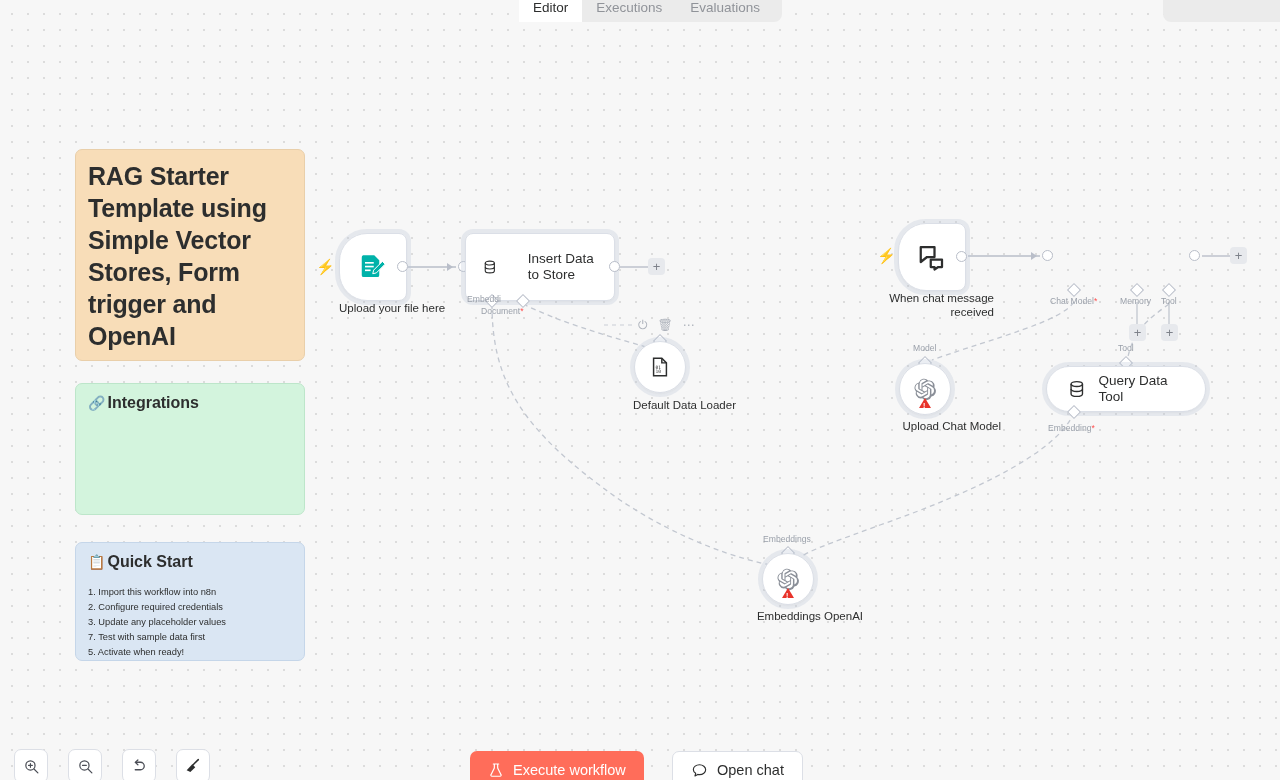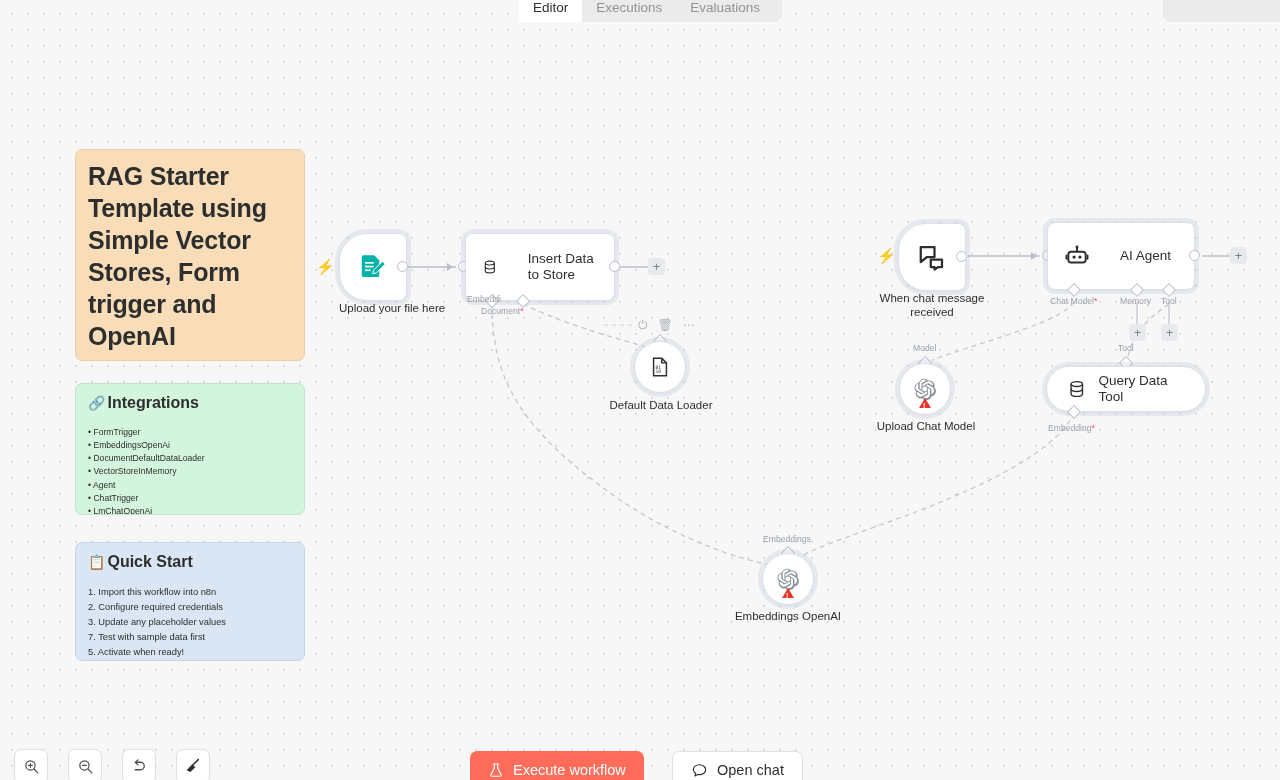--- a/index.html
+++ b/index.html
@@ -153,21 +153,21 @@
   .node-title {
     font-size: 13.5px;
     color: #2d2e2e;
     line-height: 1.18;
   }
 
   .node-label {
     position: absolute;
     font-size: 11.5px;
     color: #2d2e2e;
-    text-align: center;
+    text-align: right;
     line-height: 1.2;
     white-space: nowrap;
   }
   .node-label.wrap { white-space: normal; }
 
   
   .port {
     position: absolute;
     width: 11px; height: 11px;
     border-radius: 50%;
@@ -312,29 +312,20 @@
   <div class="sticky sticky-peach" style="left:75px; top:149px; width:230px; height:212px;">
     <div class="sticky-title-xl">RAG Starter Template using Simple Vector Stores, Form trigger and OpenAI</div>
 
   </div>
 
   <div class="sticky sticky-green" style="left:75px; top:383px; width:230px; height:132px;">
     <div class="sticky-h">
       <span class="emoji">🔗</span>
       <span>Integrations</span>
     </div>
-    <ul class="sticky-list">
-      <li>FormTrigger</li>
-      <li>EmbeddingsOpenAi</li>
-      <li>DocumentDefaultDataLoader</li>
-      <li>VectorStoreInMemory</li>
-      <li>Agent</li>
-      <li>ChatTrigger</li>
-      <li>LmChatOpenAi</li>
-    </ul>
   </div>
 
   <div class="sticky sticky-blue" style="left:75px; top:542px; width:230px; height:119px;">
     <div class="sticky-h">
       <span class="emoji">📋</span>
       <span>Quick Start</span>
     </div>
     <ul class="sticky-ol">
       <li>1. Import this workflow into n8n</li>
       <li>2. Configure required credentials</li>
@@ -395,31 +386,20 @@
     <svg width="30" height="30" viewBox="0 0 24 24">
       <path d="M3 4h11v8H8l-5 4z" fill="none" stroke="#2d2e2e" stroke-width="1.8" stroke-linejoin="round"></path>
       <path d="M11 14h9v6h-3l-3 2v-2h-3z" fill="none" stroke="#2d2e2e" stroke-width="1.8" stroke-linejoin="round"></path>
     </svg>
   </div>
   <div class="port" style="left:956px; top:251px;"></div>
   <div class="node-label wrap" style="left:870px; top:292px; width:124px;">When chat message received</div>
 
   <div class="port-arrow" style="left:1031px; top:252px;"></div>
   <div class="port" style="left:1042px; top:250px;"></div>
-  <div class="node node-rect" style="left:1047px; top:222px; width:148px;">
-    <svg width="26" height="26" viewBox="0 0 24 24">
-      <rect x="4" y="8" width="16" height="10" rx="2.6" fill="none" stroke="#2d2e2e" stroke-width="1.8"></rect>
-      <circle cx="9.3" cy="13" r="1.5" fill="#2d2e2e"></circle>
-      <circle cx="14.7" cy="13" r="1.5" fill="#2d2e2e"></circle>
-      <path d="M12 4.5v3.5" stroke="#2d2e2e" stroke-width="1.8"></path>
-      <circle cx="12" cy="3.6" r="1.3" fill="#2d2e2e"></circle>
-      <path d="M2.3 11.5v3M21.7 11.5v3" stroke="#2d2e2e" stroke-width="1.8" stroke-linecap="round"></path>
-    </svg>
-    <div class="node-title">AI Agent</div>
-  </div>
   <div class="port" style="left:1189px; top:250px;"></div>
   <div class="plus-btn" style="left:1230px; top:247px;">+</div>
   <div class="diamond" style="left:1069px; top:285px;"></div>
   <div class="diamond" style="left:1132px; top:285px;"></div>
   <div class="diamond" style="left:1164px; top:285px;"></div>
   <div class="conn-label" style="left:1050px; top:296px;"><span>Chat Model</span><span class="req">*</span></div>
   <div class="conn-label" style="left:1120px; top:296px;">Memory</div>
   <div class="conn-label" style="left:1161px; top:296px;">Tool</div>
   <div class="plus-btn" style="left:1129px; top:324px;">+</div>
   <div class="plus-btn" style="left:1161px; top:324px;">+</div>

